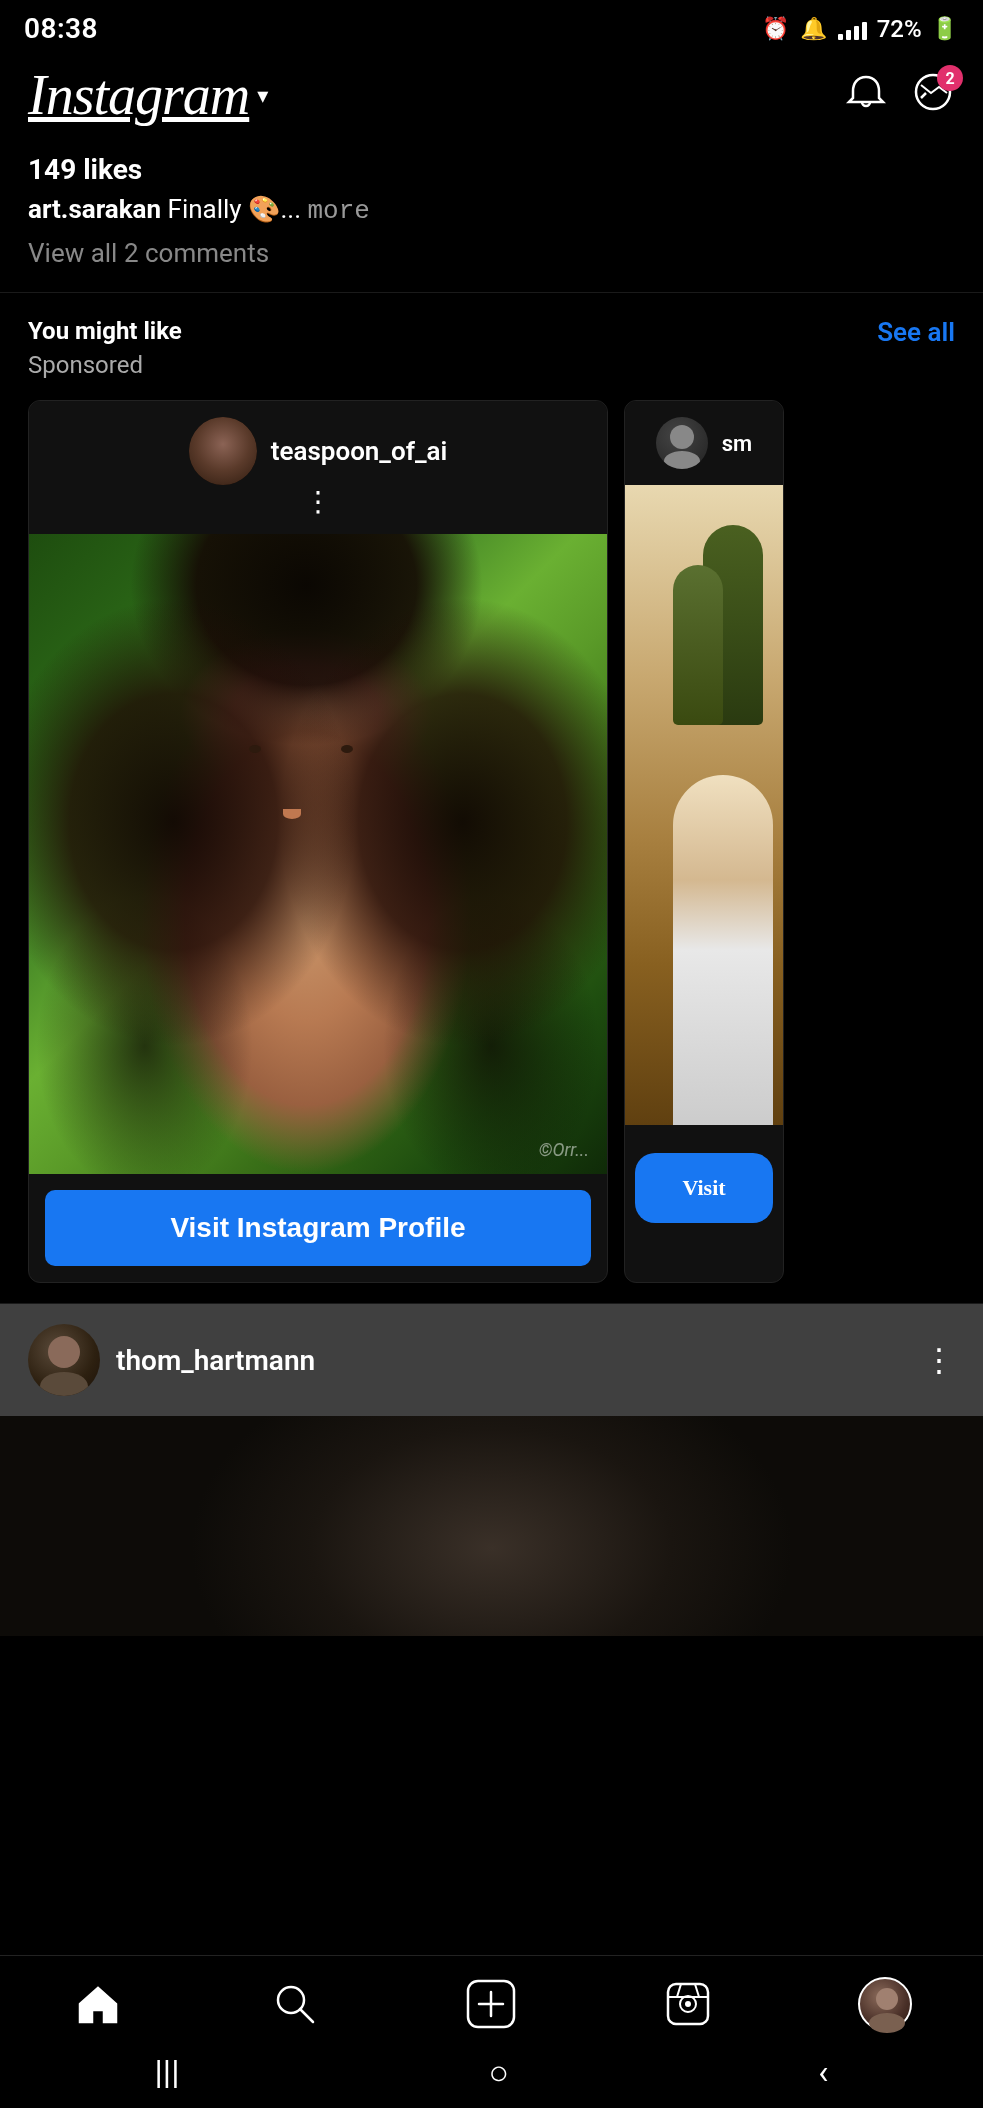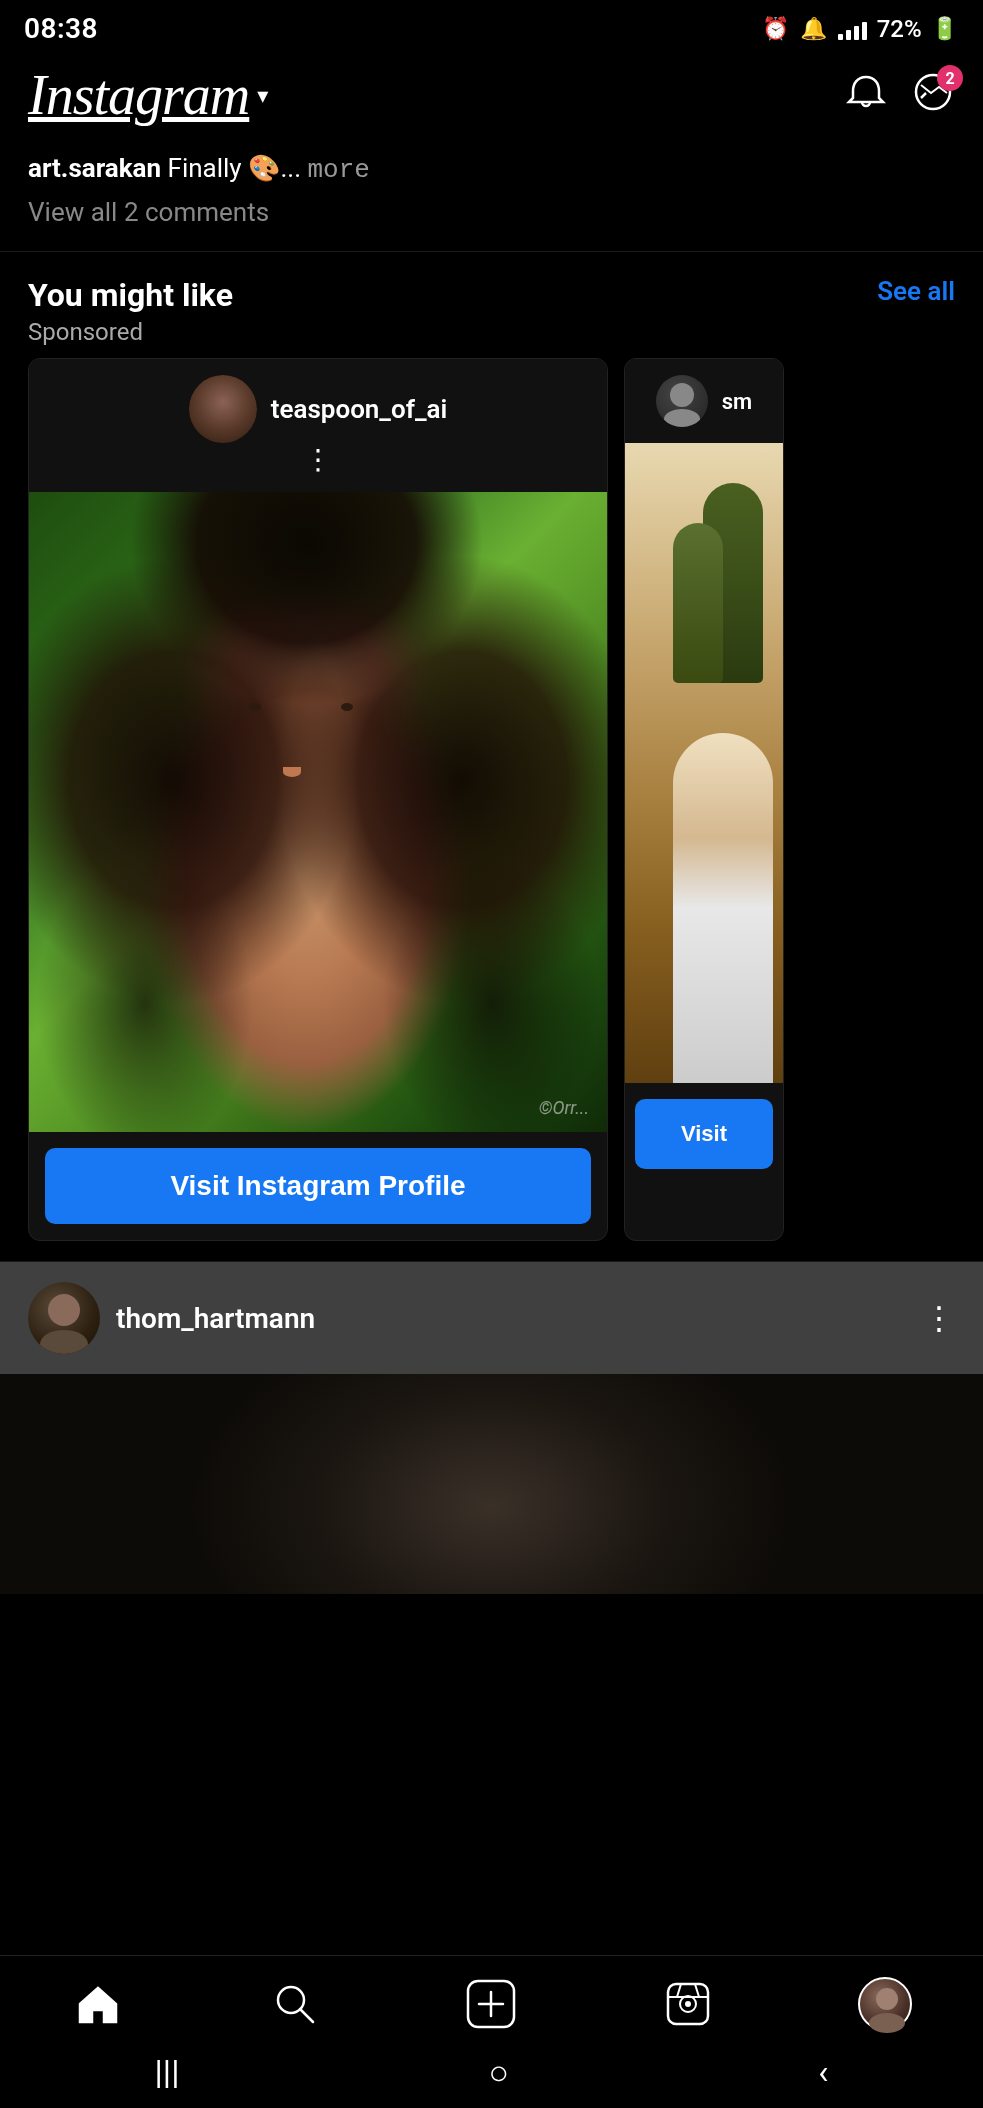--- a/index.html
+++ b/index.html
@@ -124,33 +124,33 @@
       background: #000;
       padding: 24px 28px 20px;
     }
     .recommended-header {
       display: flex;
       justify-content: space-between;
       align-items: flex-start;
       margin-bottom: 4px;
     }
     .recommended-title {
-      font-size: 32px;
+      font-size: 24px;
       font-weight: 700;
       color: #fff;
     }
     .see-all-link {
       font-size: 26px;
       color: #1877f2;
       font-weight: 600;
     }
     .sponsored-label {
       font-size: 24px;
       color: #aaa;
-      margin-bottom: 12px;
+      margin-bottom: 21px;
     }
 
     
     .cards-row {
       display: flex;
       gap: 16px;
       overflow: hidden;
     }
 
     
@@ -239,26 +239,27 @@
       width: calc(100% - 32px);
     }
     .partial-visit-btn {
       display: block;
       background: #1877f2;
       color: #fff;
       text-align: center;
       padding: 22px 10px;
       font-size: 22px;
       font-weight: 600;
-      border-radius: 10px;
-      margin: 16px 10px;
+      border-radius: 20px;
+      margin: 28px 10px;
       cursor: pointer;
       border: none;
       width: calc(100% - 20px);
       overflow: hidden;
+      font-family: Liberation Serif, serif;
     }
 
     
     .next-post-section {
       background: #404040;
       border-top: 1px solid #1a1a1a;
     }
     .post-user-header {
       display: flex;
       align-items: center;
@@ -482,20 +483,21 @@
           <circle cx="22" cy="21" r="17" stroke="white" stroke-width="2.5" fill="none"></circle>
           <path d="M10 27 L15 22" stroke="white" stroke-width="2.5"></path>
           <path d="M10 14 L20 22 L28 16 L36 22" stroke="white" stroke-width="2" fill="none"></path>
         </svg>
         <div class="badge">2</div>
       </div>
     </div>
   </div>
 
   <div class="post-footer">
+    <div class="likes-count">149 likes</div>
     <div class="post-caption">
       <span class="username">art.sarakan</span>
       <span> Finally 🎨...</span>
       <span class="more-link">more</span>
     </div>
     <div class="view-comments">View all 2 comments</div>
   </div>
 
   <div class="recommended-section">
     <div class="recommended-header">

